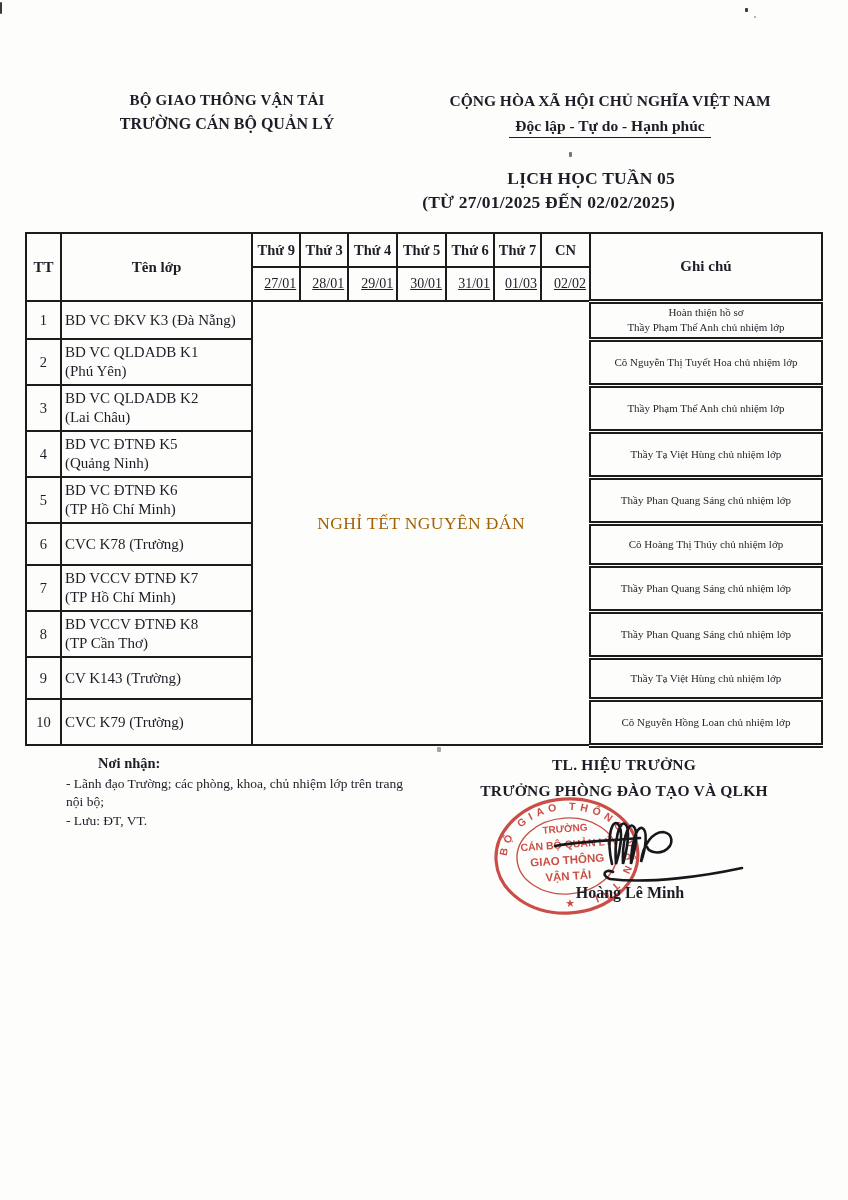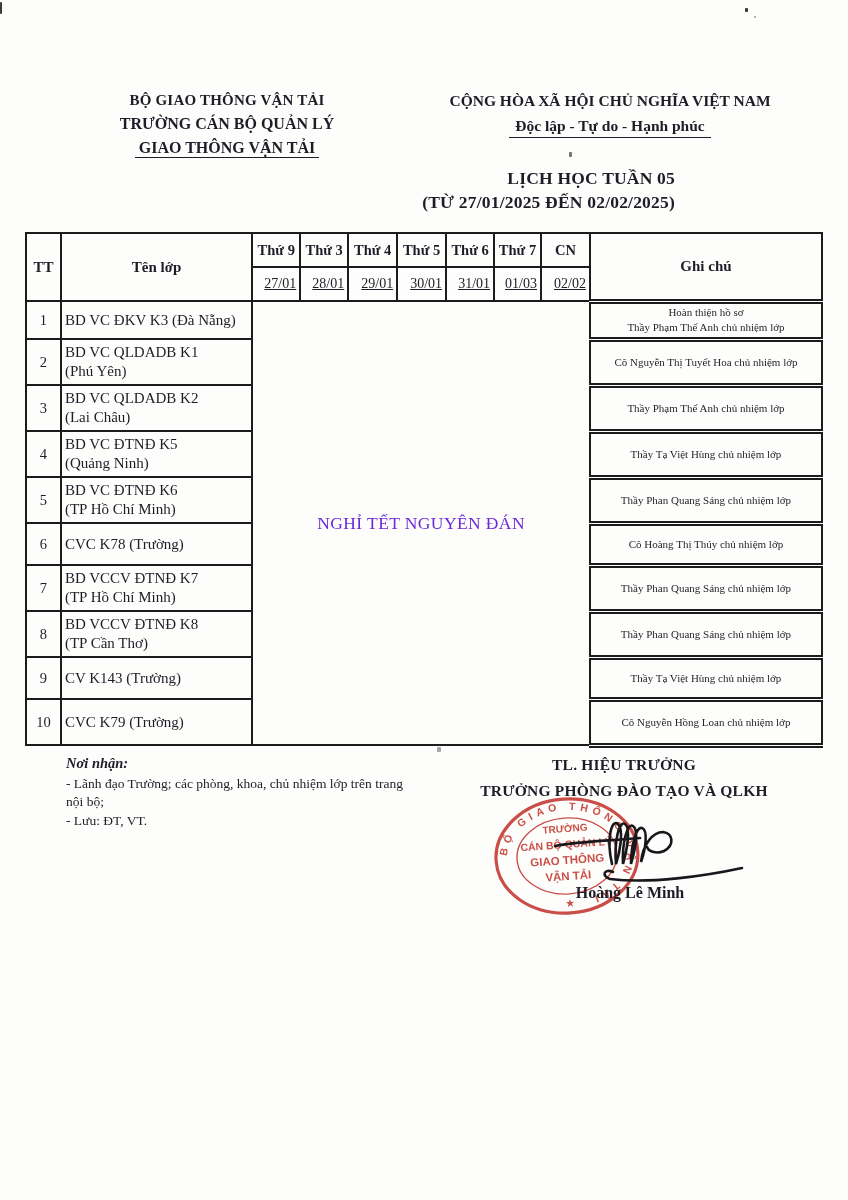--- a/index.html
+++ b/index.html
@@ -57,33 +57,33 @@
   }
   td.note{
     font-size:11px;text-align:center;line-height:15px;
     white-space:pre-line;color:#26262e;
     border-left:5px double #1c1c1c;
   }
   tr.body-row td.note{border-top:5px double #1c1c1c;border-bottom:5px double #1c1c1c;margin-left:40px;}
   th.note-h{border-left:2px solid #1c1c1c;}
   td.merged-holiday{
     text-align:center;font-size:17.5px;letter-spacing:.4px;
-    color:#6d28d9;
+    color:#a16207;
   }
   tr.r1{height:38px;}
   tr.r2,tr.r3,tr.r4,tr.r5,tr.r7,tr.r8{height:46px;}
   tr.r6,tr.r9{height:42px;}
   tr.r10{height:46px;}
 
   
   .recipients{
     position:absolute;left:66px;top:754px;width:345px;
     font-size:13.5px;line-height:18.5px;
   }
-  .recipients .rec-title{font-size:14.5px;font-weight:bold;font-style:italic;margin-bottom:2px;}
+  .recipients .rec-title{font-size:14.5px;font-weight:bold;margin-bottom:2px;margin-left:32px;}
   .sign-block{
     position:absolute;left:428px;top:752px;width:392px;
     text-align:center;line-height:26px;
   }
   .sign-line{font-size:15.5px;font-weight:bold;letter-spacing:.2px;}
   .sign-name{
     position:absolute;left:505px;top:884px;width:250px;
     text-align:center;font-size:16px;font-weight:bold;
   }
 
@@ -111,21 +111,20 @@
 
   <div class="speck s1"></div>
   <div class="speck s2"></div>
   <div class="speck s3"></div>
   <div class="speck s4"></div>
   <div class="speck s5"></div>
 
   <div class="org-block">
     <div class="org-line1">BỘ GIAO THÔNG VẬN TẢI</div>
     <div class="org-line2">TRƯỜNG CÁN BỘ QUẢN LÝ</div>
-    <div class="org-line3"><span>GIAO THÔNG VẬN TẢI</span></div>
   </div>
 
   <div class="rep-block">
     <div class="rep-line1">CỘNG HÒA XÃ HỘI CHỦ NGHĨA VIỆT NAM</div>
     <div class="rep-line2"><span>Độc lập - Tự do - Hạnh phúc</span></div>
   </div>
 
   <div class="title-block">
     <div class="title-line">LỊCH HỌC TUẦN 05</div>
     <div class="title-line">(TỪ 27/01/2025 ĐẾN 02/02/2025)</div>

